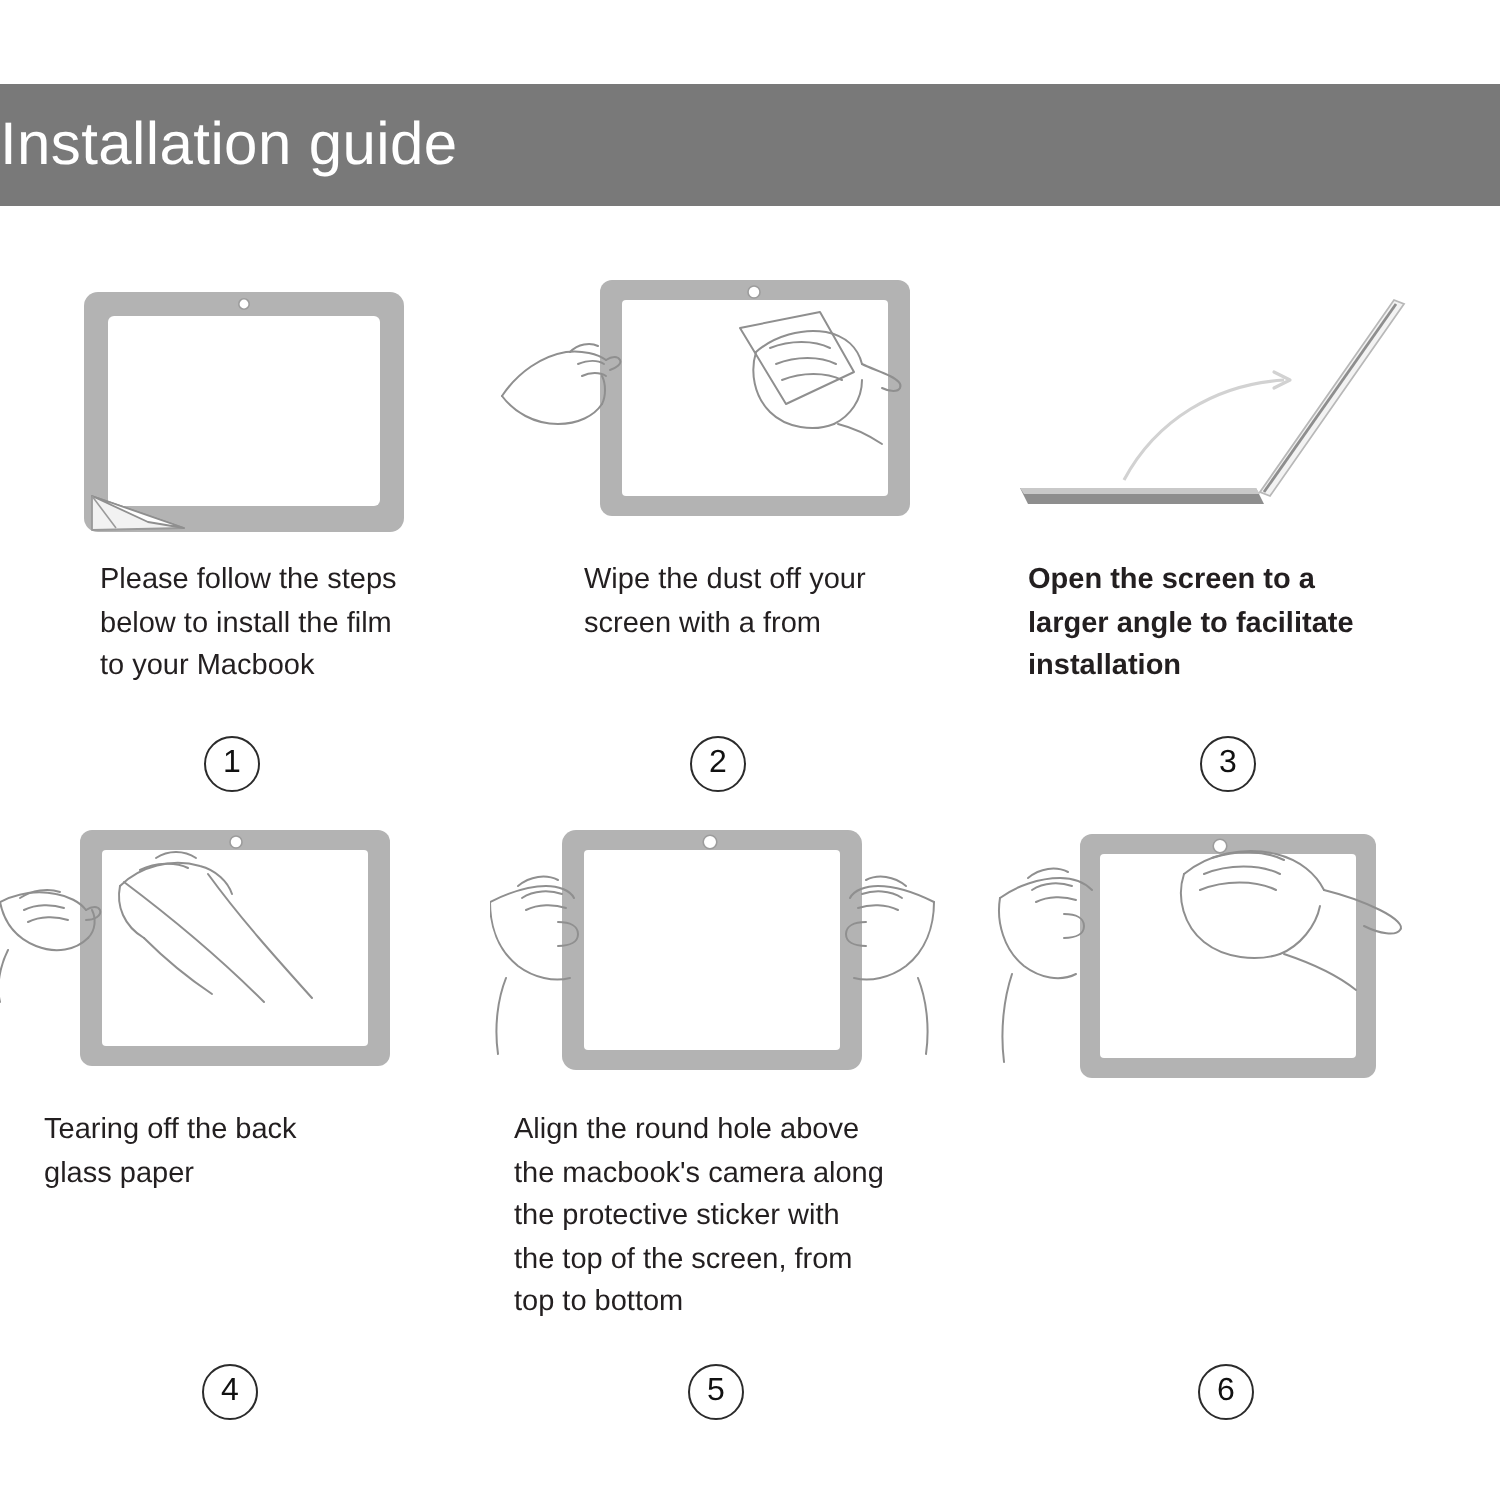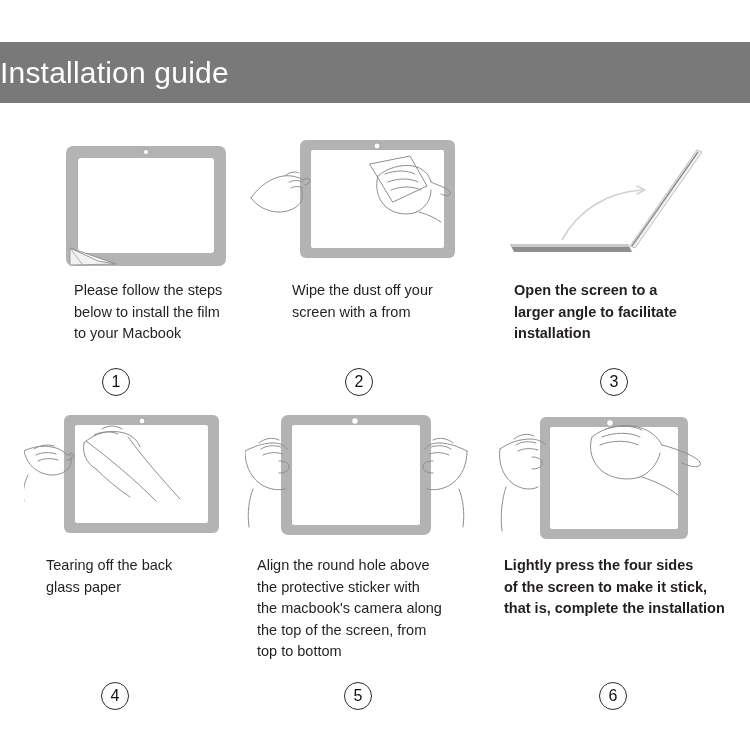--- a/index.html
+++ b/index.html
@@ -51,21 +51,21 @@
   }
   .row-1 { top: 0; }
   .row-2 { top: 275px; }
 
   .cell {
     position: absolute;
     top: 0;
     width: 250px;
     height: 290px;
   }
-  .cell-0 { left: 0; margin-left: 24px; }
+  .cell-0 { left: 0; }
   .cell-1 { left: 245px; }
   .cell-2 { left: 492px; font-weight: bold; }
 
   .art {
     position: absolute;
     left: 0;
     top: 0;
     width: 250px;
     height: 145px;
   }
@@ -265,22 +265,22 @@
             <path d="M206 46 C200 42 192 42 186 44"></path>
             <path d="M204 52 C198 49 190 49 184 51"></path>
             <path d="M222 48 C222 60 218 72 208 80 C200 86 190 88 182 86"></path>
             <path d="M188 58 C182 58 178 60 178 64 C178 68 182 70 188 70"></path>
             <path d="M214 86 C218 96 220 110 218 124"></path>
           </g>
         </svg>
       </div>
       <div class="caption cap-pad-d">
         <div>Align the round hole above</div>
+        <div>the macbook's camera along</div>
         <div>the protective sticker with</div>
-        <div>the macbook's camera along</div>
         <div>the top of the screen, from</div>
         <div>top to bottom</div>
       </div>
     </div>
 
     <div class="cell cell-2">
       <div class="art">
         <svg width="250" height="145" viewBox="0 0 250 145">
 
           <rect x="48" y="14" width="148" height="122" rx="6" ry="6" fill="#b3b3b3"></rect>
@@ -300,25 +300,20 @@
             <path d="M170 42 C178 44 190 48 198 52 C206 56 210 60 208 62 C206 65 198 64 190 60"></path>
             <path d="M114 26 C126 22 140 22 150 27"></path>
             <path d="M110 34 C122 29 138 29 148 34"></path>
             <path d="M108 42 C120 37 136 37 146 42"></path>
             <path d="M100 34 C96 46 100 60 110 68 C120 76 136 78 148 74"></path>
             <path d="M148 74 C158 70 166 60 168 50"></path>
             <path d="M150 74 C162 78 176 84 186 92"></path>
           </g>
         </svg>
       </div>
-      <div class="caption" style="padding-left:12px;width:240px">
-        <div>Lightly press the four sides</div>
-        <div>of the screen to make it stick,</div>
-        <div>that is, complete the installation</div>
-      </div>
     </div>
 
     <div class="badge badge-r2" style="left:101px">
       <span>4</span>
     </div>
     <div class="badge badge-r2" style="left:344px">
       <span>5</span>
     </div>
     <div class="badge badge-r2" style="left:599px">
       <span>6</span>

